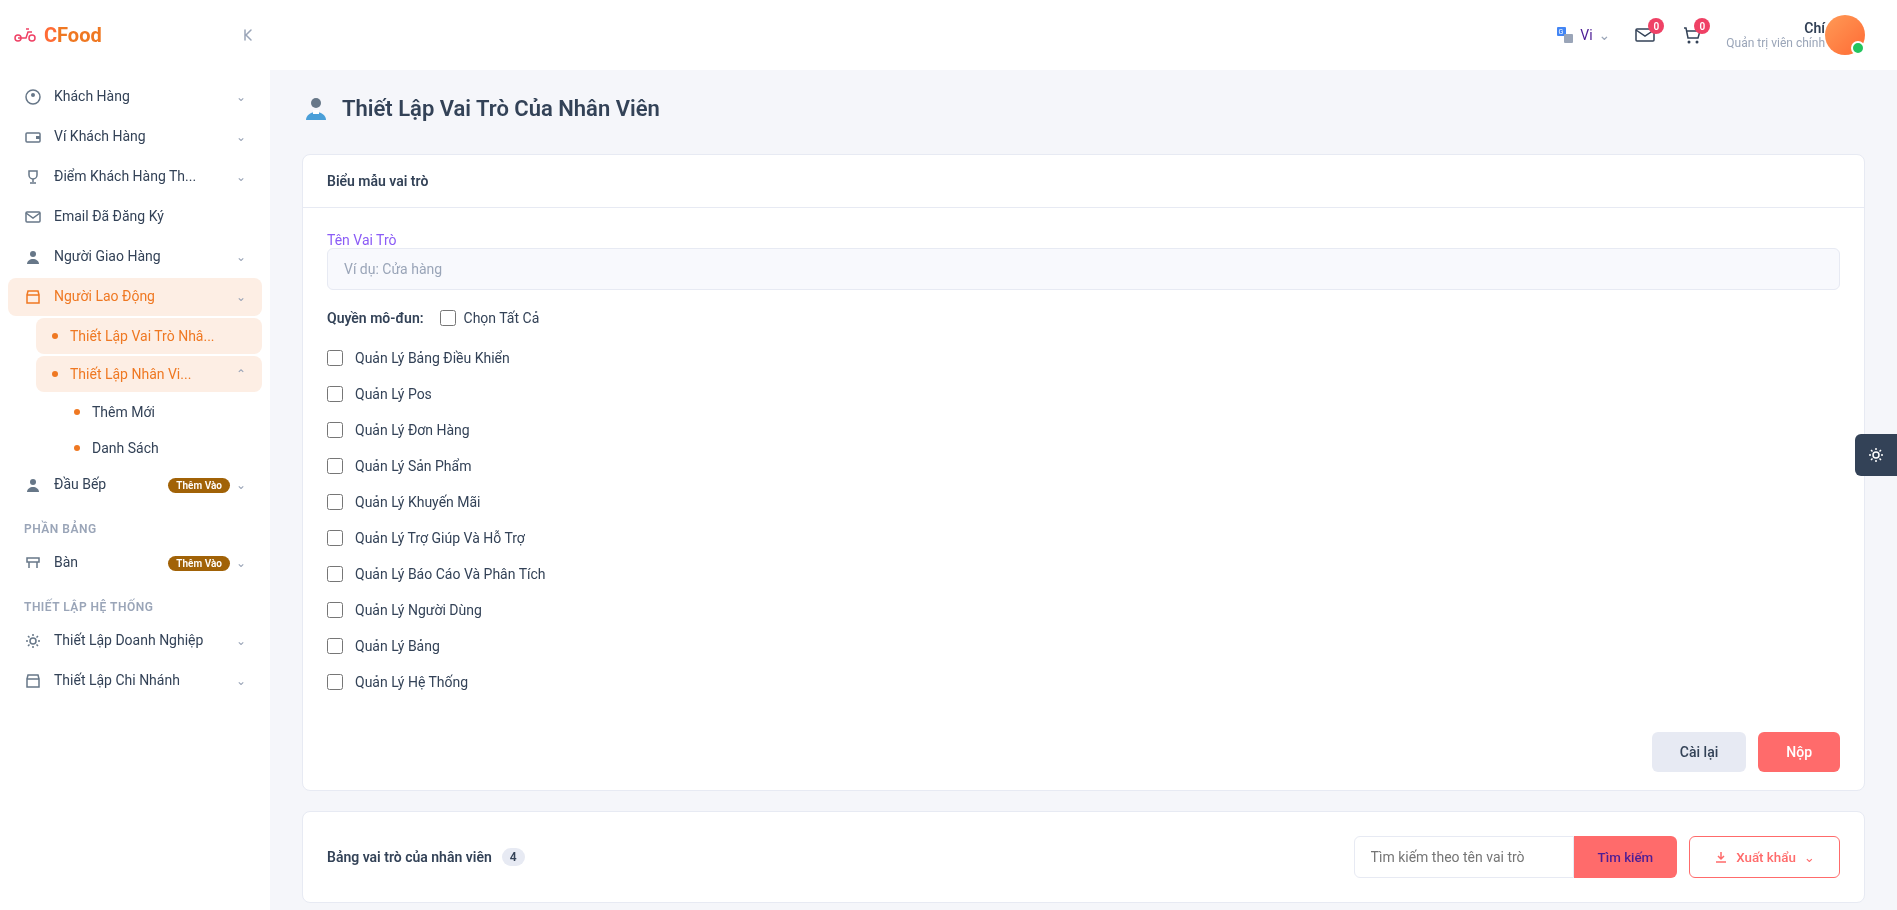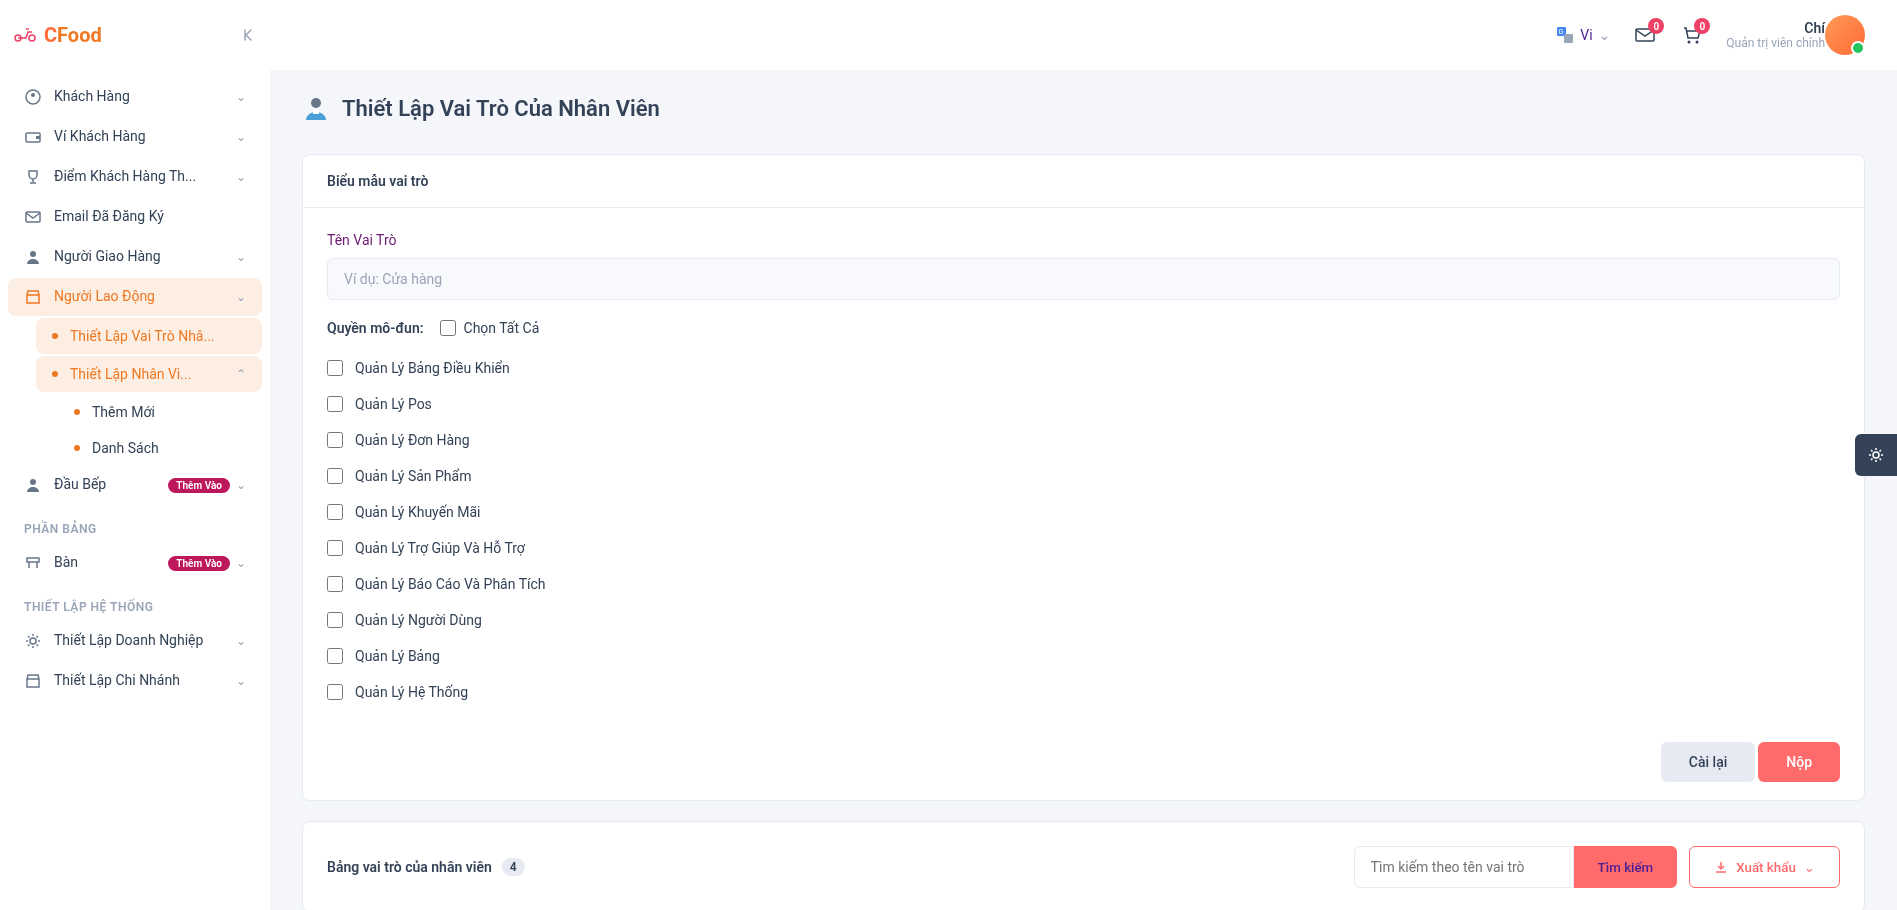--- a/index.html
+++ b/index.html
@@ -21,52 +21,52 @@
 .nav-chevron{color:#9aa5b8;font-size:12px}
 .nav-sub{padding-left:28px}
 .nav-sub-item{display:flex;align-items:center;justify-content:space-between;padding:10px 16px;border-radius:8px;cursor:pointer;color:#334257;margin-bottom:2px}
 .nav-sub-item.active{background:#fdeee4;color:#ef7822}
 .nav-sub-item::before{content:"";width:6px;height:6px;border-radius:50%;background:#ef7822;margin-right:12px;flex-shrink:0}
 .nav-sub-label{white-space:nowrap;overflow:hidden;text-overflow:ellipsis;flex:1}
 .nav-sub-sub{padding-left:50px}
 .nav-sub-sub-item{display:flex;align-items:center;padding:10px 16px;cursor:pointer;color:#334257}
 .nav-sub-sub-item::before{content:"";width:6px;height:6px;border-radius:50%;background:#ef7822;margin-right:12px}
 .nav-section{padding:16px 16px 8px;font-size:12px;font-weight:600;color:#9aa5b8;letter-spacing:0.5px}
-.badge{background:#be185d;color:#fff;font-size:10px;padding:2px 8px;border-radius:10px;font-weight:600}
+.badge{background:#a16207;color:#fff;font-size:10px;padding:2px 8px;border-radius:10px;font-weight:600}
 .main{flex:1;display:flex;flex-direction:column}
 .topbar{height:70px;background:#fff;display:flex;align-items:center;justify-content:flex-end;padding:0 32px;gap:24px}
 .lang{display:flex;align-items:center;gap:6px;cursor:pointer}
 .lang-text{color:#4c1d95;font-weight:400}
 .icon-btn{position:relative;cursor:pointer;color:#334257}
 .notif-badge{position:absolute;top:-6px;right:-8px;background:#ef4165;color:#fff;font-size:10px;width:16px;height:16px;border-radius:50%;display:flex;align-items:center;justify-content:center;font-weight:600}
 .user{display:flex;align-items:center;cursor:pointer}
 .user-info{text-align:right}
 .user-name{font-weight:600;color:#334257}
 .user-role{font-size:12px;color:#9aa5b8}
 .avatar{width:40px;height:40px;border-radius:50%;background:linear-gradient(135deg,#ff9a56,#ff6b35);position:relative}
 .avatar::after{content:"";position:absolute;bottom:0;right:0;width:10px;height:10px;background:#22c55e;border:2px solid #fff;border-radius:50%}
 .content{padding:24px 32px}
 .page-header{display:flex;align-items:center;gap:12px;margin-bottom:32px}
 .page-icon{width:28px;height:28px}
 .page-title{font-size:22px;font-weight:600;color:#334257}
 .card{background:#fff;border-radius:8px;border:1px solid #e7eaf3;margin-bottom:20px}
 .card-header{padding:18px 24px;border-bottom:1px solid #e7eaf3;font-weight:600;color:#334257}
 .card-body{padding:24px}
 .form-group{margin-bottom:20px}
-.form-label{display:block;margin-bottom:10px;color:#701a75}
+.form-label{display:block;color:#8b5cf6}
 .form-input{width:100%;padding:12px 16px;border:1px solid #e7eaf3;border-radius:6px;font-size:14px;background:#f8f9fd}
 .form-input::placeholder{color:#9aa5b8}
 .module-row{display:flex;align-items:center;gap:16px;margin-bottom:24px}
 .module-label{font-weight:600;color:#334257}
 .checkbox-wrap{display:flex;align-items:center;gap:8px;cursor:pointer}
 .checkbox-wrap input{width:16px;height:16px;cursor:pointer}
 .perm-grid{display:grid;grid-template-columns:repeat(1,1fr);gap:20px 40px}
 .perm-item{display:flex;align-items:center;gap:12px;cursor:pointer}
 .perm-item input{width:16px;height:16px;cursor:pointer}
-.card-footer{padding:18px 24px;display:flex;justify-content:flex-end;gap:3px}
+.card-footer{padding:18px 24px;display:flex;justify-content:flex-end;gap:12px}
 .btn{padding:12px 28px;border:none;border-radius:6px;font-size:14px;font-weight:500;cursor:pointer}
 .btn-secondary{background:#e7eaf3;color:#334257}
 .btn-primary{background:#ff6b6b;color:#fff}
 .table-header{padding:24px;display:flex;align-items:center;justify-content:space-between;gap:16px}
 .table-title{display:flex;align-items:center;gap:10px;font-weight:600;color:#334257}
 .count-badge{background:#e7eaf3;color:#334257;padding:2px 8px;border-radius:10px;font-size:12px;font-weight:600}
 .table-actions{display:flex;gap:12px}
 .search-group{display:flex}
 .search-input{padding:12px 16px;border:1px solid #e7eaf3;border-radius:6px 0 0 6px;font-size:14px;width:220px}
 .search-btn{padding:12px 24px;background:#ff6b6b;color:#4c1d95;border:none;border-radius:0 6px 6px 0;cursor:pointer;font-weight:500}

